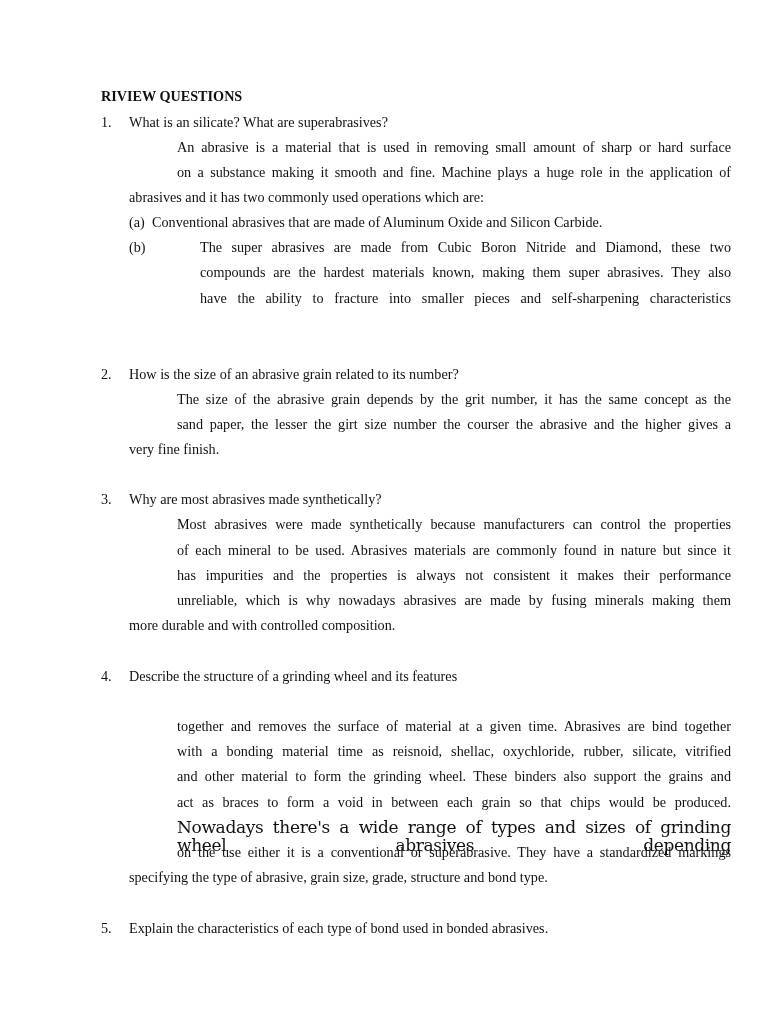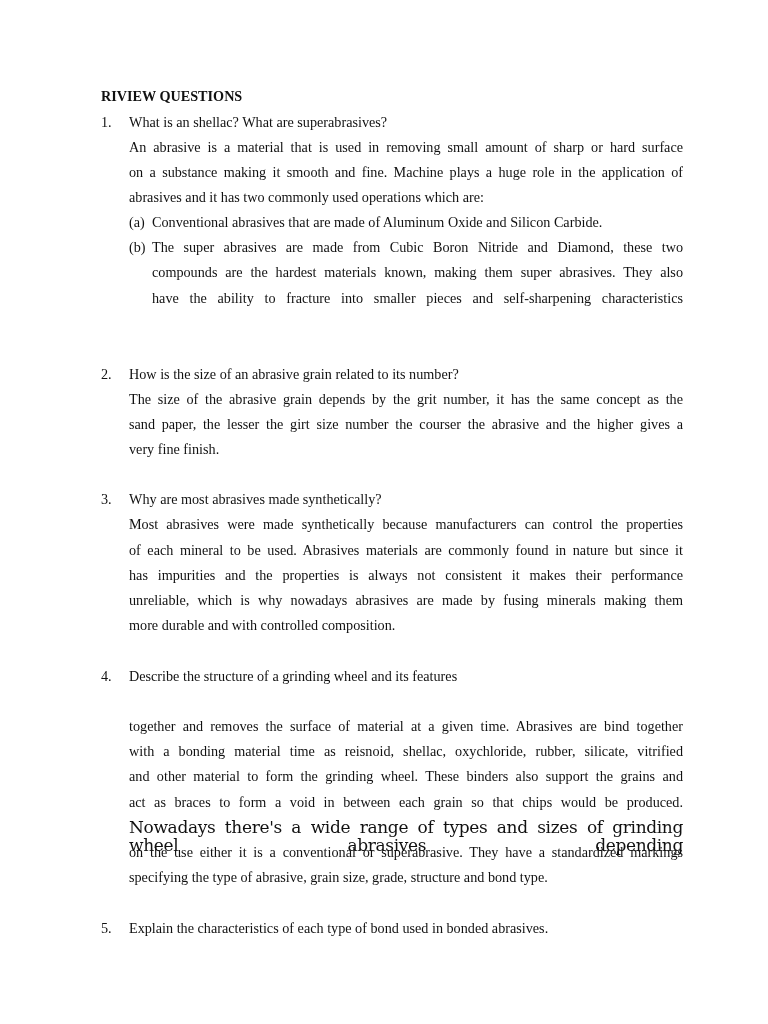--- a/index.html
+++ b/index.html
@@ -11,35 +11,35 @@
     }
     .page { position: absolute; left: 8px; top: 0; width: 768px; height: 1024px; }
     .heading {
       position: absolute; left: 93px; top: 87px;
       font-weight: bold; font-size: 14.2px; line-height: 18px;
     }
     .line {
       position: absolute; left: 121px; width: 554px;
       line-height: 18px; white-space: nowrap;
     }
-    .justify { text-align: justify; text-align-last: justify; white-space: normal; }
+    .justify { text-align: justify; text-align-last: justify; white-space: normal; margin-left: 48px; }
     .num { position: absolute; left: 93px; line-height: 18px; }
     .sub-label { position: absolute; left: 121px; line-height: 18px; }
     .sub-line { position: absolute; left: 144px; width: 531px; line-height: 18px; white-space: nowrap; }
     .nw { font-family: "DejaVu Serif", serif; font-size: 17px; letter-spacing: -0.35px; }
   </style>
 </head>
 <body>
 
 <div class="page">
 
   <div class="heading">RIVIEW QUESTIONS</div>
 
   <div class="num" style="top:113px">1.</div>
-  <div class="line" style="top:113px">What is an shellac? What are superabrasives?</div>
+  <div class="line" style="top:113px">What is an silicate? What are superabrasives?</div>
   <div class="line justify" style="top:138px">An abrasive is a material that is used in removing small amount of sharp or hard surface</div>
   <div class="line justify" style="top:163px">on a substance making it smooth and fine. Machine plays a huge role in the application of</div>
   <div class="line" style="top:188px">abrasives and it has two commonly used operations which are:</div>
 
   <div class="sub-label" style="top:213px">(a)</div>
   <div class="sub-line" style="top:213px">Conventional abrasives that are made of Aluminum Oxide and Silicon Carbide.</div>
 
   <div class="sub-label" style="top:238px">(b)</div>
   <div class="sub-line justify" style="top:238px">The super abrasives are made from Cubic Boron Nitride and Diamond, these two</div>
   <div class="sub-line justify" style="top:263px">compounds are the hardest materials known, making them super abrasives. They also</div>

